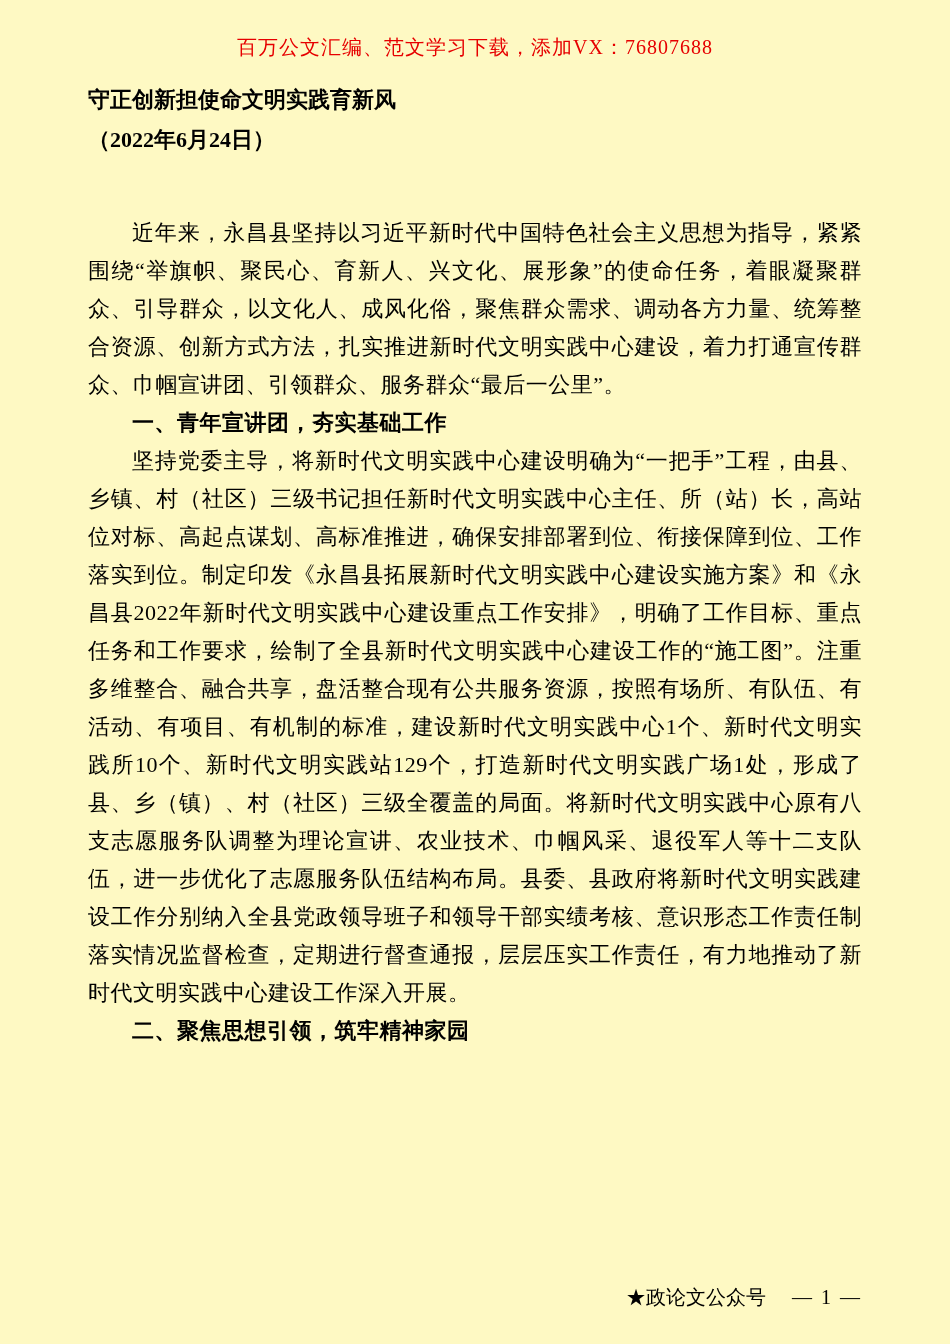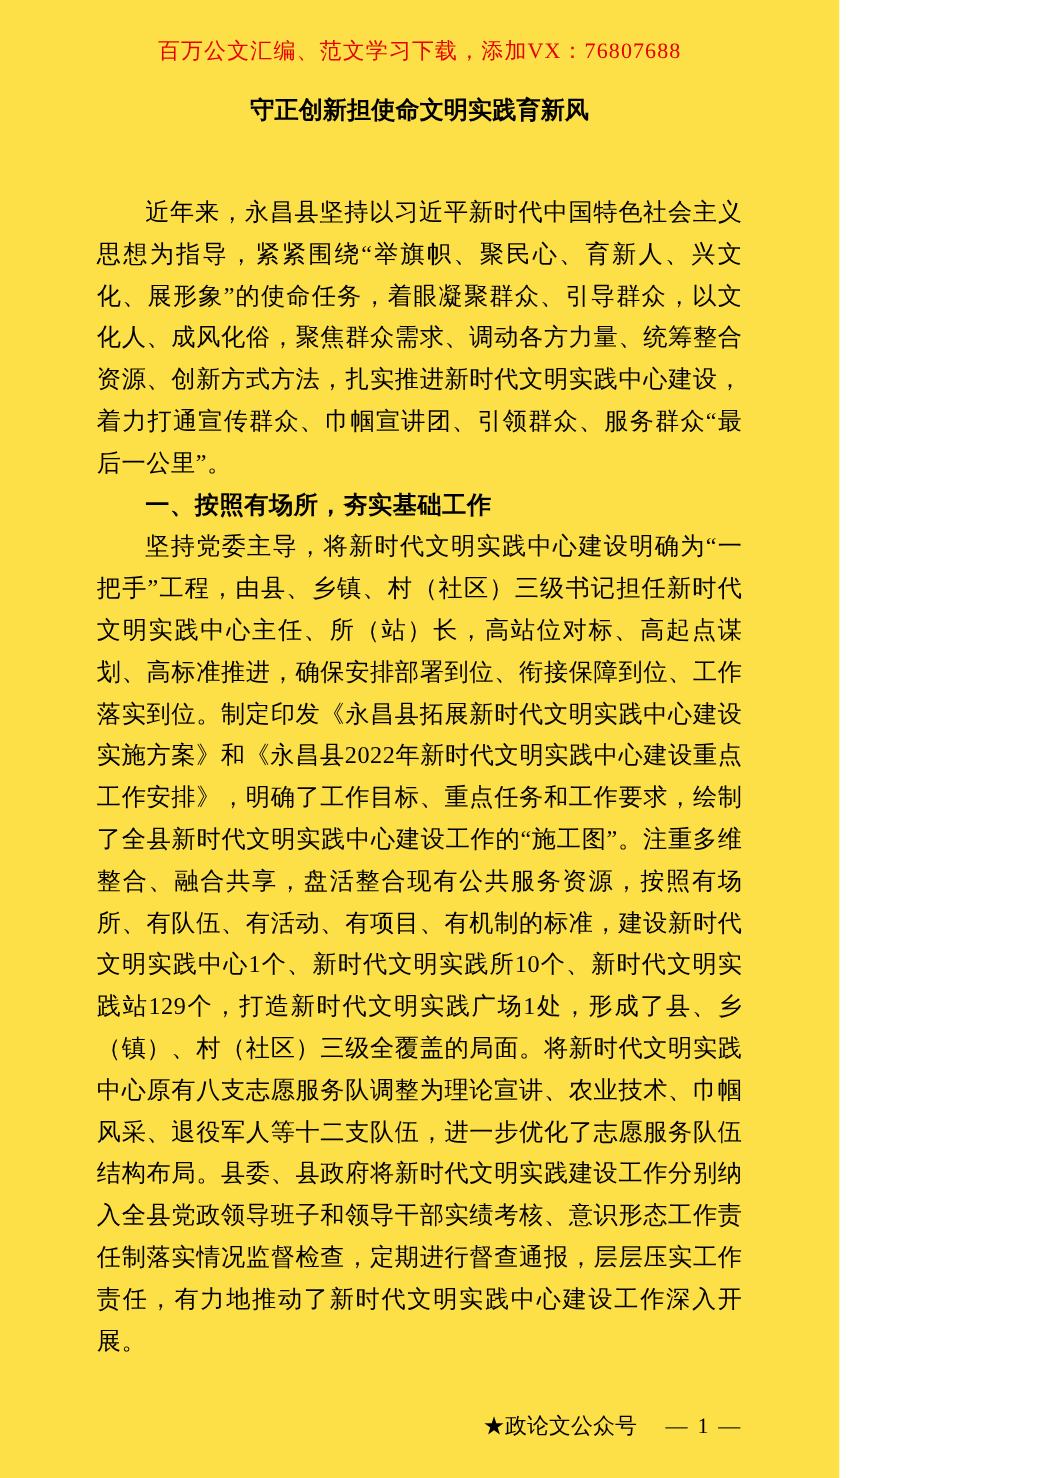--- a/index.html
+++ b/index.html
@@ -6,36 +6,36 @@
   html, body { background: #ffffff; }
   body {
     width: 950px;
     height: 1344px;
     font-family: "Liberation Serif", "DejaVu Serif", serif;
     color: #000000;
     overflow: hidden;
   }
   .page {
     position: relative;
-    width: 763px;
+    width: 950px;
     height: 1344px;
-    background: #fde047;
+    background: #fef9c3;
     padding: 34px 88px 0 88px;
   }
   .notice {
     text-align: center;
     color: #e60000;
     font-size: 20px;
     line-height: 26px;
     margin-bottom: 20px;
     letter-spacing: 1px;
   }
   .title-block {
     margin-top: 14px;
-    text-align: center;
+    text-align: left;
     font-weight: bold;
     font-size: 22px;
     line-height: 40px;
   }
   .doc-body {
     margin-top: 54px;
     font-size: 22px;
     line-height: 38px;
     text-align: justify;
   }
@@ -64,25 +64,27 @@
 </style>
 </head>
 <body>
 
 <div class="page">
 
   <div class="notice">百万公文汇编、范文学习下载，添加VX：76807688</div>
 
   <div class="title-block">
     <div class="title-line">守正创新担使命文明实践育新风</div>
+    <div class="title-line">（2022年6月24日）</div>
   </div>
 
   <div class="doc-body">
     <p class="para">近年来，永昌县坚持以习近平新时代中国特色社会主义思想为指导，紧紧围绕“举旗帜、聚民心、育新人、兴文化、展形象”的使命任务，着眼凝聚群众、引导群众，以文化人、成风化俗，聚焦群众需求、调动各方力量、统筹整合资源、创新方式方法，扎实推进新时代文明实践中心建设，着力打通宣传群众、巾帼宣讲团、引领群众、服务群众“最后一公里”。</p>
-    <p class="para heading">一、按照有场所，夯实基础工作</p>
+    <p class="para heading">一、青年宣讲团，夯实基础工作</p>
     <p class="para">坚持党委主导，将新时代文明实践中心建设明确为“一把手”工程，由县、乡镇、村（社区）三级书记担任新时代文明实践中心主任、所（站）长，高站位对标、高起点谋划、高标准推进，确保安排部署到位、衔接保障到位、工作落实到位。制定印发《永昌县拓展新时代文明实践中心建设实施方案》和《永昌县2022年新时代文明实践中心建设重点工作安排》，明确了工作目标、重点任务和工作要求，绘制了全县新时代文明实践中心建设工作的“施工图”。注重多维整合、融合共享，盘活整合现有公共服务资源，按照有场所、有队伍、有活动、有项目、有机制的标准，建设新时代文明实践中心1个、新时代文明实践所10个、新时代文明实践站129个，打造新时代文明实践广场1处，形成了县、乡（镇）、村（社区）三级全覆盖的局面。将新时代文明实践中心原有八支志愿服务队调整为理论宣讲、农业技术、巾帼风采、退役军人等十二支队伍，进一步优化了志愿服务队伍结构布局。县委、县政府将新时代文明实践建设工作分别纳入全县党政领导班子和领导干部实绩考核、意识形态工作责任制落实情况监督检查，定期进行督查通报，层层压实工作责任，有力地推动了新时代文明实践中心建设工作深入开展。</p>
+    <p class="para heading">二、聚焦思想引领，筑牢精神家园</p>
   </div>
 
   <div class="footer">
     <span>★政论文公众号</span><span class="pageno">— 1 —</span>
   </div>
 
 </div>
 
 </body></html>

